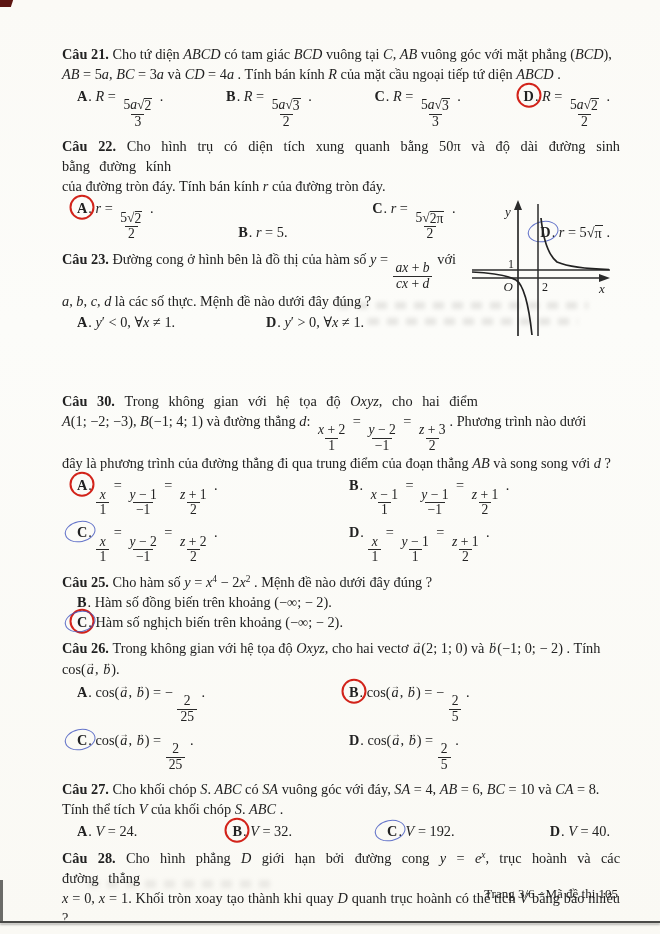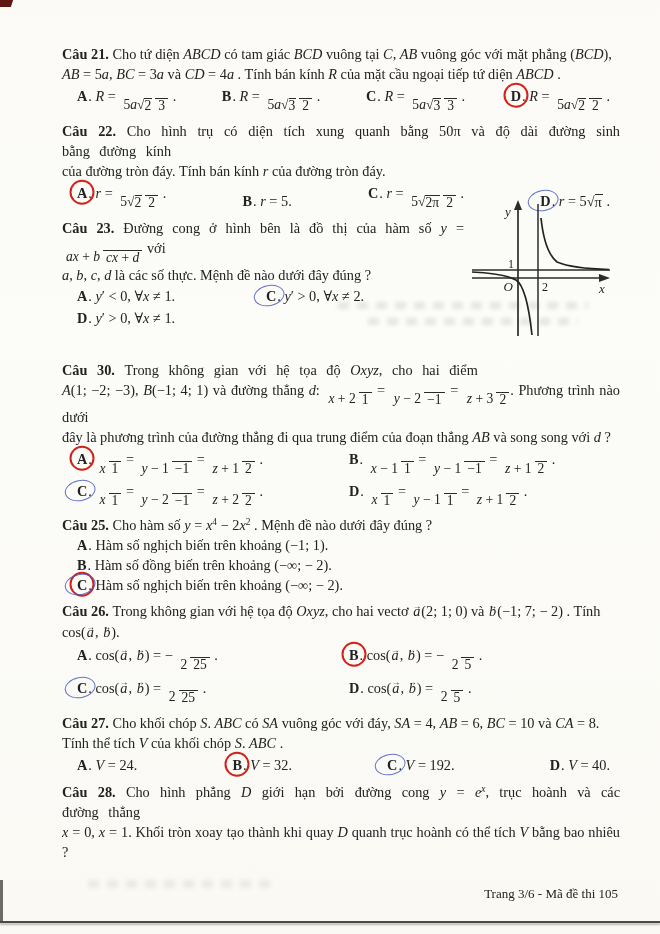--- a/index.html
+++ b/index.html
@@ -12,32 +12,32 @@
   }
   .content{position:absolute; left:62px; top:44px; width:558px;}
   .question{margin-bottom:5px; text-align:justify;}
   .qnum{font-weight:700;}
   .stem-line{min-height:20px;}
   .spread{word-spacing:6px;}
   .it{font-style:italic;}
   
   .opts-row{display:flex; justify-content:space-between; align-items:flex-end; padding:2px 10px 2px 14px;}
   .opts-grid{display:grid; grid-template-columns:1fr 1fr; row-gap:4px; padding:2px 0 2px 14px; align-items:center;}
-  .opts-grid-narrow{display:grid; grid-template-columns:47% 53%; row-gap:2px; padding:1px 0 0 14px; width:402px; align-items:center;}
+  .opts-grid-narrow{display:grid; grid-template-columns:47% 53%; row-gap:10px; padding:1px 0 0 14px; width:402px; align-items:center;}
   .opts-stack{padding:0 0 0 14px;}
   .opts-stack .opt{display:block; min-height:20px;}
   .opt{white-space:nowrap;}
   .opt-letter{position:relative; font-weight:700; display:inline-block; padding:0 1px;}
   .ring-red{position:absolute; left:50%; top:50%; width:21px; height:21px;
     transform:translate(-50%,-53%); border:2.2px solid #d2231a; border-radius:50%; pointer-events:none;}
   .ring-blue{position:absolute; left:50%; top:50%; width:29px; height:19px;
     transform:translate(-56%,-52%) rotate(-11deg); border:1.7px solid rgba(63,82,190,0.8);
     border-radius:50%; pointer-events:none;}
   
-  .frac{display:inline-flex; flex-direction:row; align-items:center; vertical-align:-0.62em;
+  .frac{display:inline-flex; flex-direction:column; align-items:center; vertical-align:-0.62em;
     line-height:1.08; font-size:0.95em; margin:0 1px; text-align:center;}
   .frac .num,.frac .den{padding:0 3px; white-space:nowrap;}
   .frac .den{border-top:1.2px solid #2a2a2a;}
   .sqrt{display:inline-flex; align-items:flex-start; line-height:1.05;}
   .sqrt::before{content:"\221A"; transform:translateY(-0.5px);}
   .sqrt .rad{border-top:1.15px solid #2a2a2a; padding:0 1px 0 0;}
   .sup{font-size:0.66em; vertical-align:0.55em; line-height:0;}
   .vec{position:relative; display:inline-block; font-style:italic; padding:1px 1px 0 1px;}
   .vec .arr{position:absolute; top:-0.58em; left:52%; transform:translateX(-50%);
     font-size:0.6em; font-style:normal; letter-spacing:0;}
@@ -128,21 +128,20 @@
       <div class="question" style="min-height: 137px;">
         <div style="width: 402px;">
           <div class="stem-line"><span class="qnum">Câu 23. </span><span>Đường cong ở hình bên là đồ thị của hàm số </span><span class="it">y</span><span> = </span><span class="frac">
               <span class="num"><span class="it">ax</span><span> + </span><span class="it">b</span></span>
               <span class="den"><span class="it">cx</span><span> + </span><span class="it">d</span></span>
             </span><span> với</span></div>
           <div class="stem-line"><span class="it">a</span><span>, </span><span class="it">b</span><span>, </span><span class="it">c</span><span>, </span><span class="it">d</span><span> là các số thực. Mệnh đề nào dưới đây đúng ?</span></div>
         </div>
         <div class="opts-grid-narrow">
           <span class="opt"><span class="opt-letter">A</span>. <span><span class="it">y</span><span>′ &lt; 0,  ∀</span><span class="it">x</span><span> ≠ 1.</span></span></span>
-          <span class="opt"><span class="opt-letter">C<span class="ring-blue"></span></span>. <span><span class="it">y</span><span>′ &gt; 0,  ∀</span><span class="it">x</span><span> ≠ 2.</span></span></span>
           <span class="opt"><span class="opt-letter">D</span>. <span><span class="it">y</span><span>′ &gt; 0,  ∀</span><span class="it">x</span><span> ≠ 1.</span></span></span>
         </div>
       </div>
       <div class="question">
         <div>
           <div class="stem-line spread"><span class="qnum">Câu 30. </span><span>Trong  không  gian  với  hệ  tọa  độ  </span><span class="it">Oxyz</span><span>, cho  hai  điểm</span></div>
           <div class="stem-line"><span class="it">A</span><span>(1; −2; −3),  </span><span class="it">B</span><span>(−1; 4; 1) và đường thẳng </span><span class="it">d</span><span>: </span><span class="frac">
               <span class="num"><span class="it">x</span><span> + 2</span></span>
               <span class="den"><span>1</span></span>
             </span><span> = </span><span class="frac">
@@ -195,28 +194,27 @@
                 <span class="num"><span class="it">z</span><span> + 1</span></span>
                 <span class="den"><span>2</span></span>
               </span><span> .</span></span></span>
         </div>
       </div>
       <div class="question">
         <div>
           <div class="stem-line"><span class="qnum">Câu 25. </span><span>Cho hàm số </span><span class="it">y</span><span> = </span><span class="it">x</span><span class="sup"><span>4</span></span><span> − 2</span><span class="it">x</span><span class="sup"><span>2</span></span><span> .  Mệnh đề nào dưới đây đúng ?</span></div>
         </div>
         <div class="opts-stack">
-          <span class="opt"><span class="opt-letter">A</span>. <span><span>Hàm số nghịch biến trên khoảng (−1; 1).</span></span></span>
           <span class="opt"><span class="opt-letter">B</span>. <span><span>Hàm số đồng biến trên khoảng (−∞; − 2).</span></span></span>
           <span class="opt"><span class="opt-letter">C<span class="ring-red"></span><span class="ring-blue"></span></span>. <span><span>Hàm số nghịch biến trên khoảng (−∞; − 2).</span></span></span>
         </div>
       </div>
       <div class="question">
         <div>
-          <div class="stem-line"><span class="qnum">Câu 26. </span><span>Trong không gian với hệ tọa độ </span><span class="it">Oxyz</span><span>,  cho hai vectơ </span><span class="vec"><span class="arr">→</span>a</span><span>(2; 1; 0) và </span><span class="vec"><span class="arr">→</span>b</span><span>(−1; 7; − 2) .  Tính</span></div>
+          <div class="stem-line"><span class="qnum">Câu 26. </span><span>Trong không gian với hệ tọa độ </span><span class="it">Oxyz</span><span>,  cho hai vectơ </span><span class="vec"><span class="arr">→</span>a</span><span>(2; 1; 0) và </span><span class="vec"><span class="arr">→</span>b</span><span>(−1; 0; − 2) .  Tính</span></div>
           <div class="stem-line"><span>cos(</span><span class="vec"><span class="arr">→</span>a</span><span>, </span><span class="vec"><span class="arr">→</span>b</span><span>).</span></div>
         </div>
         <div class="opts-grid">
           <span class="opt"><span class="opt-letter">A</span>. <span><span>cos(</span><span class="vec"><span class="arr">→</span>a</span><span>, </span><span class="vec"><span class="arr">→</span>b</span><span>) = − </span><span class="frac">
                 <span class="num"><span>2</span></span>
                 <span class="den"><span>25</span></span>
               </span><span> .</span></span></span>
           <span class="opt"><span class="opt-letter">B<span class="ring-red"></span></span>. <span><span>cos(</span><span class="vec"><span class="arr">→</span>a</span><span>, </span><span class="vec"><span class="arr">→</span>b</span><span>) = − </span><span class="frac">
                 <span class="num"><span>2</span></span>
                 <span class="den"><span>5</span></span>

